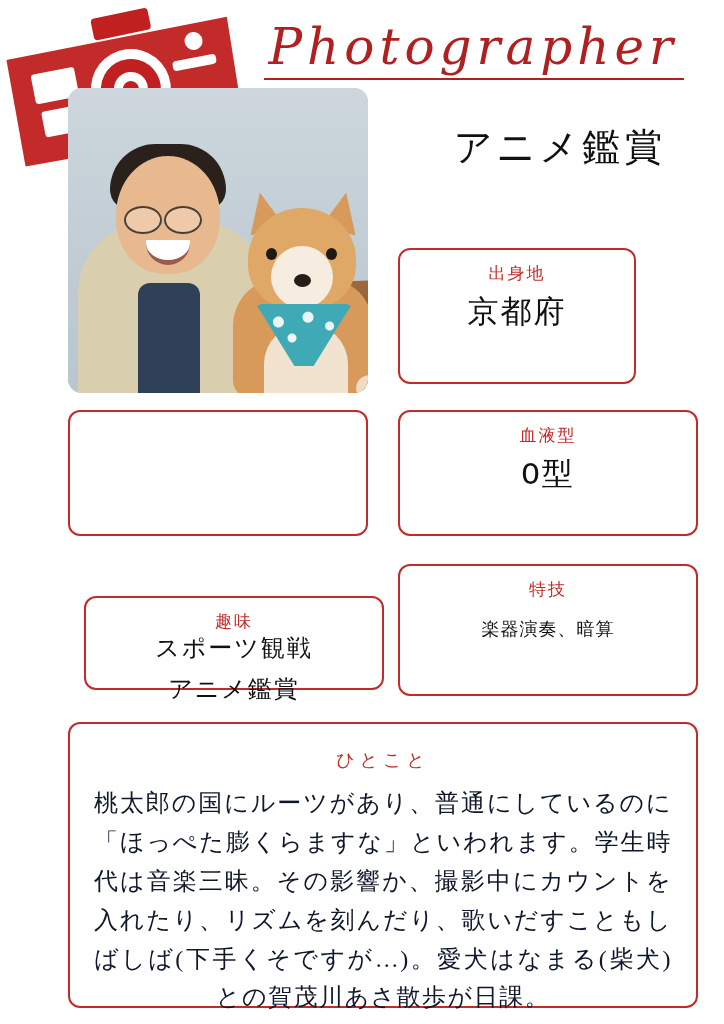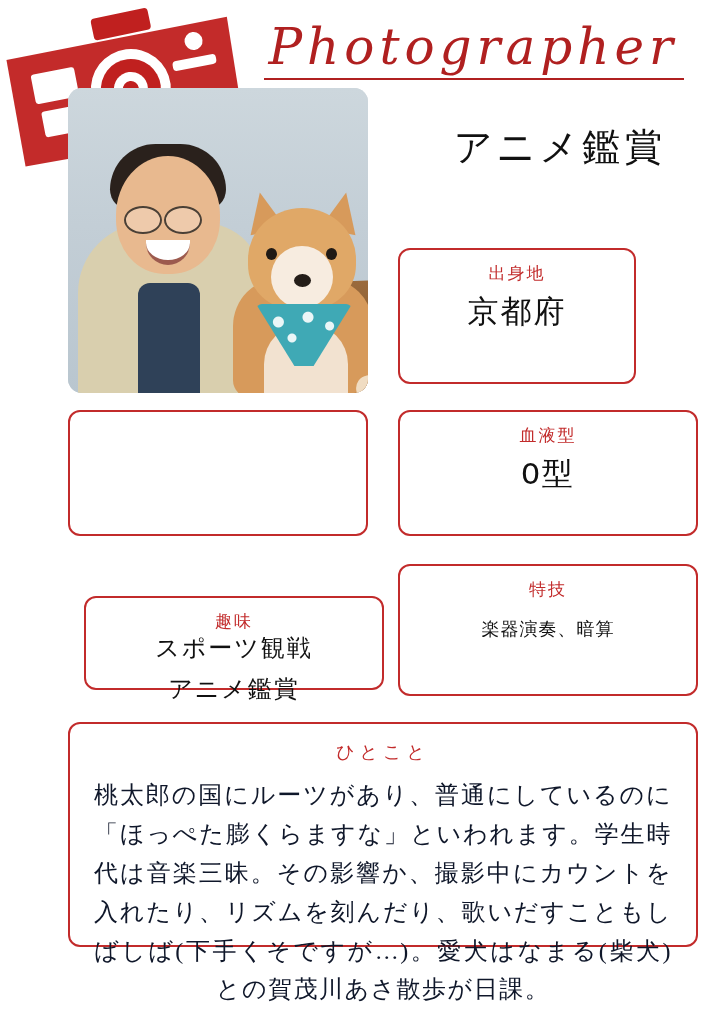--- a/index.html
+++ b/index.html
@@ -293,22 +293,22 @@
   #card-birthday  { left:  68px; top: 410px; width: 300px; height: 126px; }
   #card-bloodtype { left: 398px; top: 410px; width: 300px; height: 126px; }
   #card-hobby     { left:  84px; top: 564px; width: 300px; height: 94px; margin-top: 32px; }
   #card-skill     { left: 398px; top: 564px; width: 300px; height: 132px; }
 
   
   #card-comment {
     left: 68px;
     top: 722px;
     width: 630px;
-    height: 225px;
-    padding: 0 24px;
+    height: 286px;
+    padding: 8px 24px;
   }
   .comment-label {
     color: #c22b2b;
     font-size: 18px;
     letter-spacing: 5px;
     margin-top: 16px;
   }
   .comment-text {
     margin-top: 12px;
     font-size: 24px;

